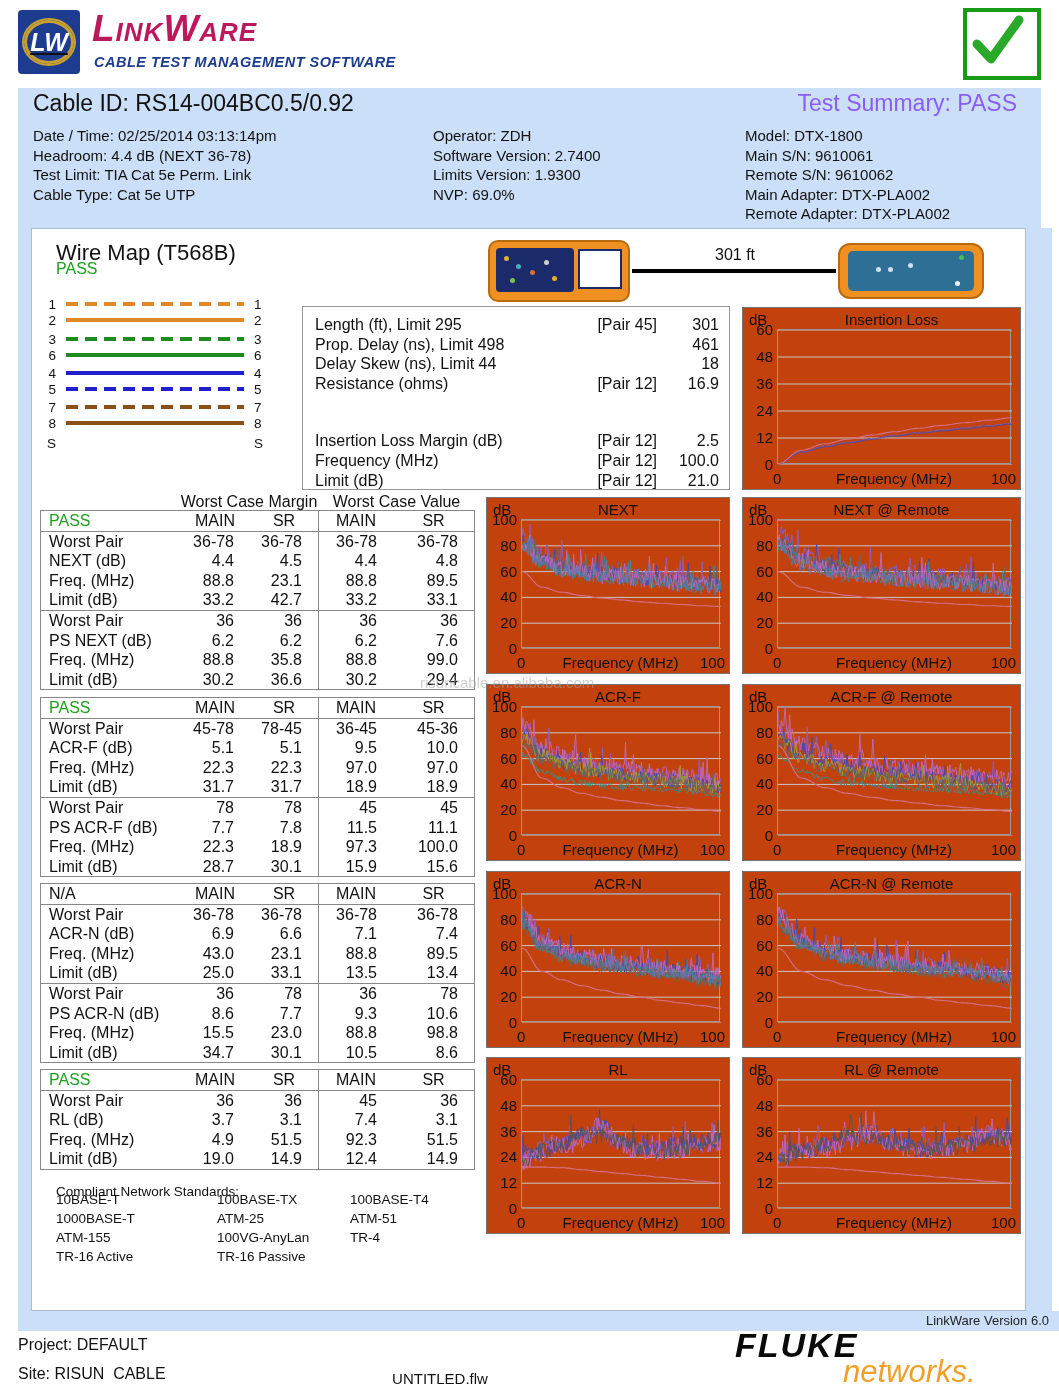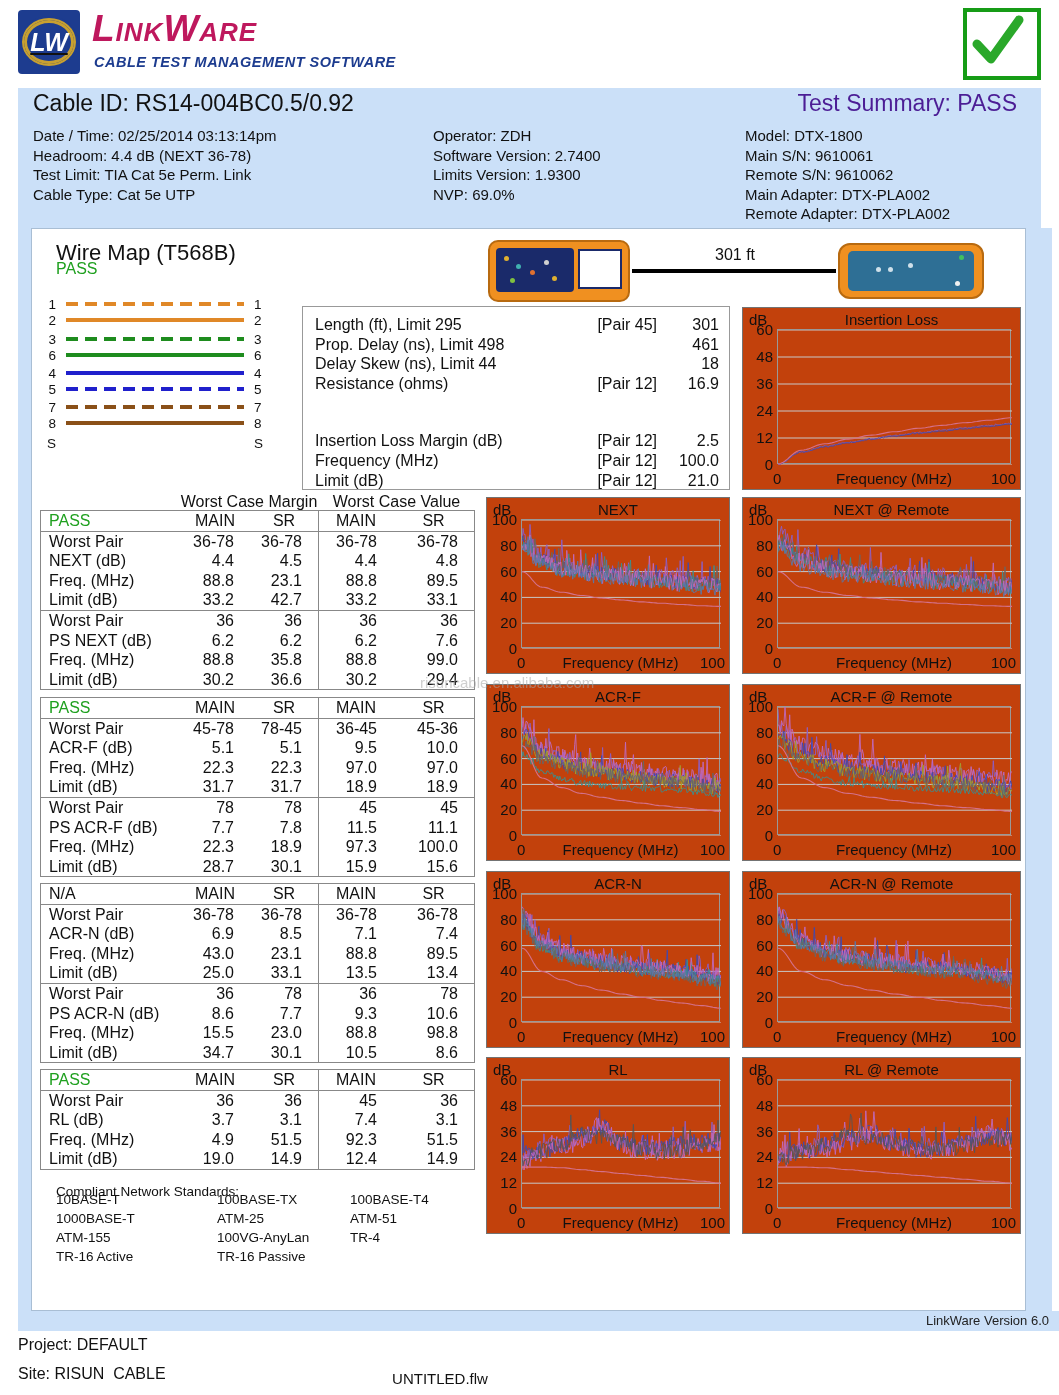--- a/index.html
+++ b/index.html
@@ -19,21 +19,21 @@
              border:4px solid #169c16;}
   
   .blue-head{position:absolute;left:18px;top:88px;width:1023px;height:140px;background:#cbe0f8;}
   .band-left{position:absolute;left:18px;top:228px;width:13px;height:1083px;background:#cbe0f8;}
   .band-right{position:absolute;left:1026px;top:228px;width:26px;height:1083px;background:#cbe0f8;}
   .bottom-strip{position:absolute;left:18px;top:1311px;width:1041px;height:20px;background:#cbe0f8;
                 font-size:13px;text-align:right;padding-right:10px;box-sizing:border-box;line-height:20px;color:#222;}
   .content-box{position:absolute;left:31px;top:228px;width:995px;height:1083px;background:#fff;
                border:1px solid #a9bed4;box-sizing:border-box;}
   .cable-id{position:absolute;left:33px;top:90px;font-size:23px;color:#111;}
-  .test-summary{position:absolute;right:42px;top:90px;font-size:23px;color:#4c1d95;}
+  .test-summary{position:absolute;right:42px;top:90px;font-size:23px;color:#8b5cf6;}
   .info-col{position:absolute;top:126px;font-size:15px;line-height:19.5px;color:#111;}
   .info-col div{white-space:pre;}
   #info1{left:33px;} #info2{left:433px;} #info3{left:745px;}
   
   .wm-title{position:absolute;left:56px;top:240px;font-size:22px;}
   .wm-status{position:absolute;left:56px;top:260px;font-size:16px;color:#1fa01f;}
   #wiremap{position:absolute;left:40px;top:288px;width:230px;height:160px;}
   .wm-row{position:absolute;left:0;width:100%;height:14px;font-size:13.5px;}
   .wm-pin-l{position:absolute;left:0;width:16px;text-align:right;top:0;}
   .wm-pin-r{position:absolute;right:0;width:16px;text-align:left;top:0;}
@@ -400,21 +400,21 @@
         <div class="rt-row">
           <div class="rt-cell lab">Worst Pair</div>
           <div class="rt-cell">36-78</div>
           <div class="rt-cell">36-78</div>
           <div class="rt-cell c3">36-78</div>
           <div class="rt-cell">36-78</div>
         </div>
         <div class="rt-row">
           <div class="rt-cell lab">ACR-N (dB)</div>
           <div class="rt-cell">6.9</div>
-          <div class="rt-cell">8.5</div>
+          <div class="rt-cell">6.6</div>
           <div class="rt-cell c3">7.1</div>
           <div class="rt-cell">7.4</div>
         </div>
         <div class="rt-row">
           <div class="rt-cell lab">Freq. (MHz)</div>
           <div class="rt-cell">43.0</div>
           <div class="rt-cell">23.1</div>
           <div class="rt-cell c3">88.8</div>
           <div class="rt-cell">89.5</div>
         </div>
@@ -758,14 +758,21 @@
         <div class="c-x1">100</div>
       </div>
     </div>
 
   <div class="watermark">risuncable.en.alibaba.com</div>
 
   <div class="bottom-strip">LinkWare Version  6.0</div>
   <div class="proj">Project: DEFAULT</div>
   <div class="site">Site: RISUN  CABLE</div>
   <div class="untitled">UNTITLED.flw</div>
+  <div class="fluke">
+    <div class="fluke-name">FLUKE</div>
+    <div class="fluke-net">networks.</div>
+    <div class="fluke-dots">
+      
+    </div>
+  </div>
 
 </div>
 
 </body></html>

